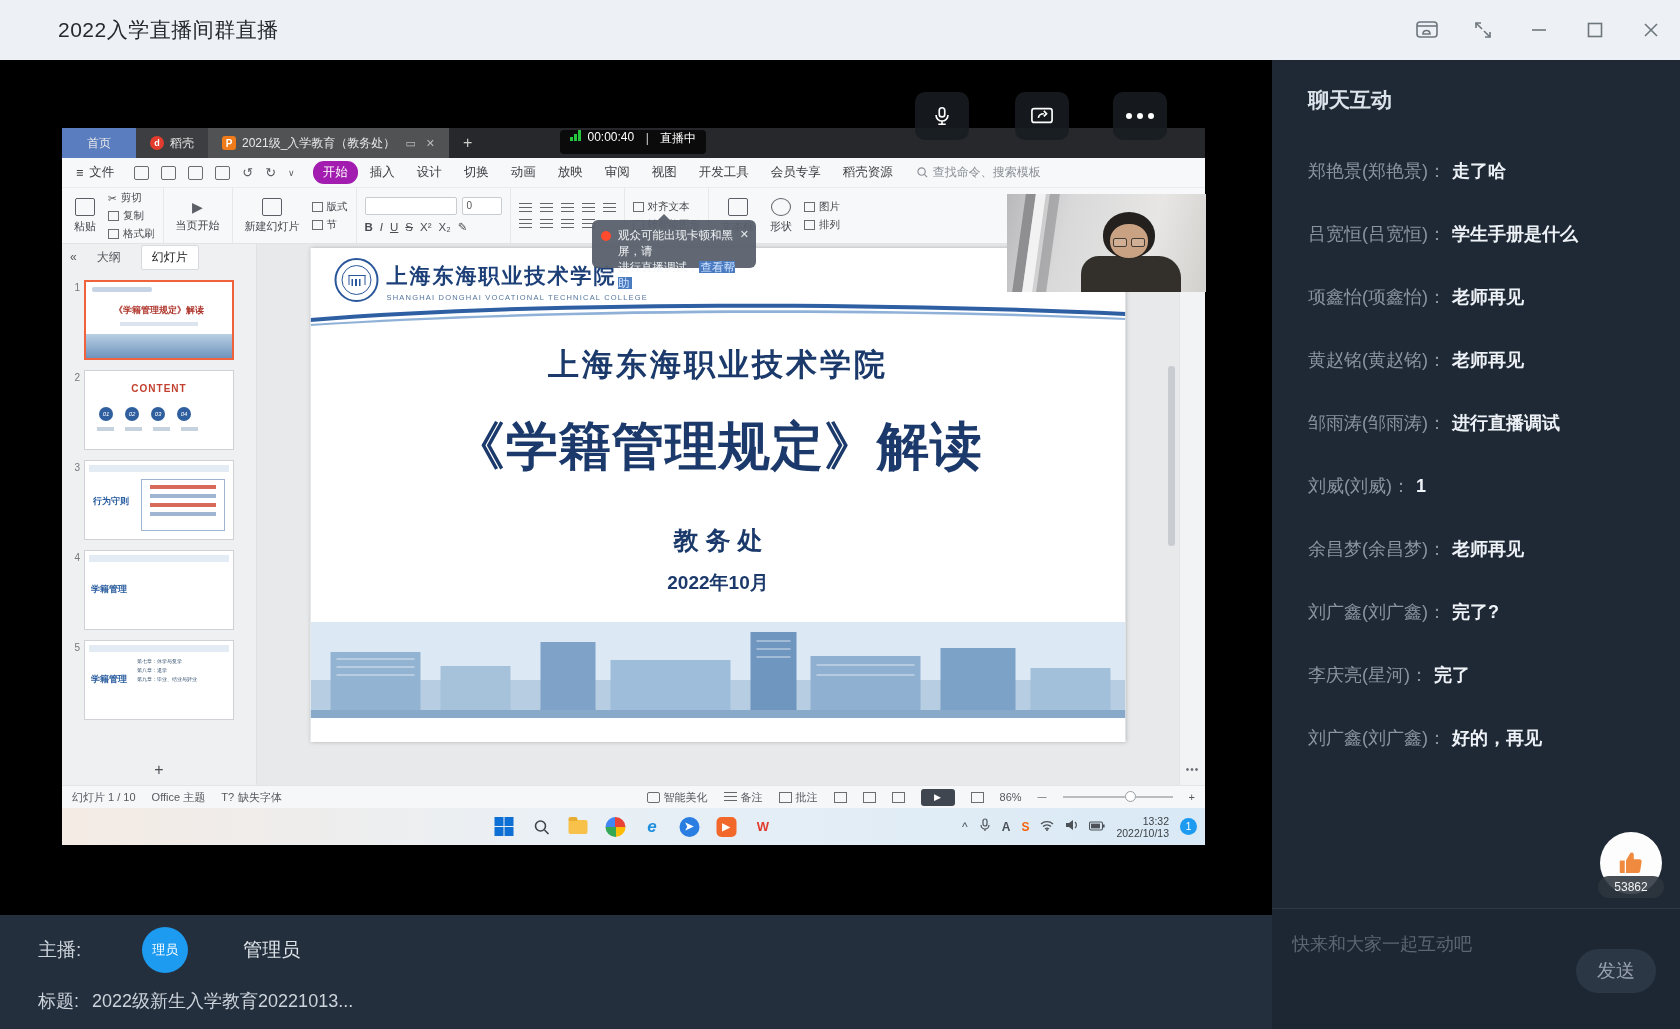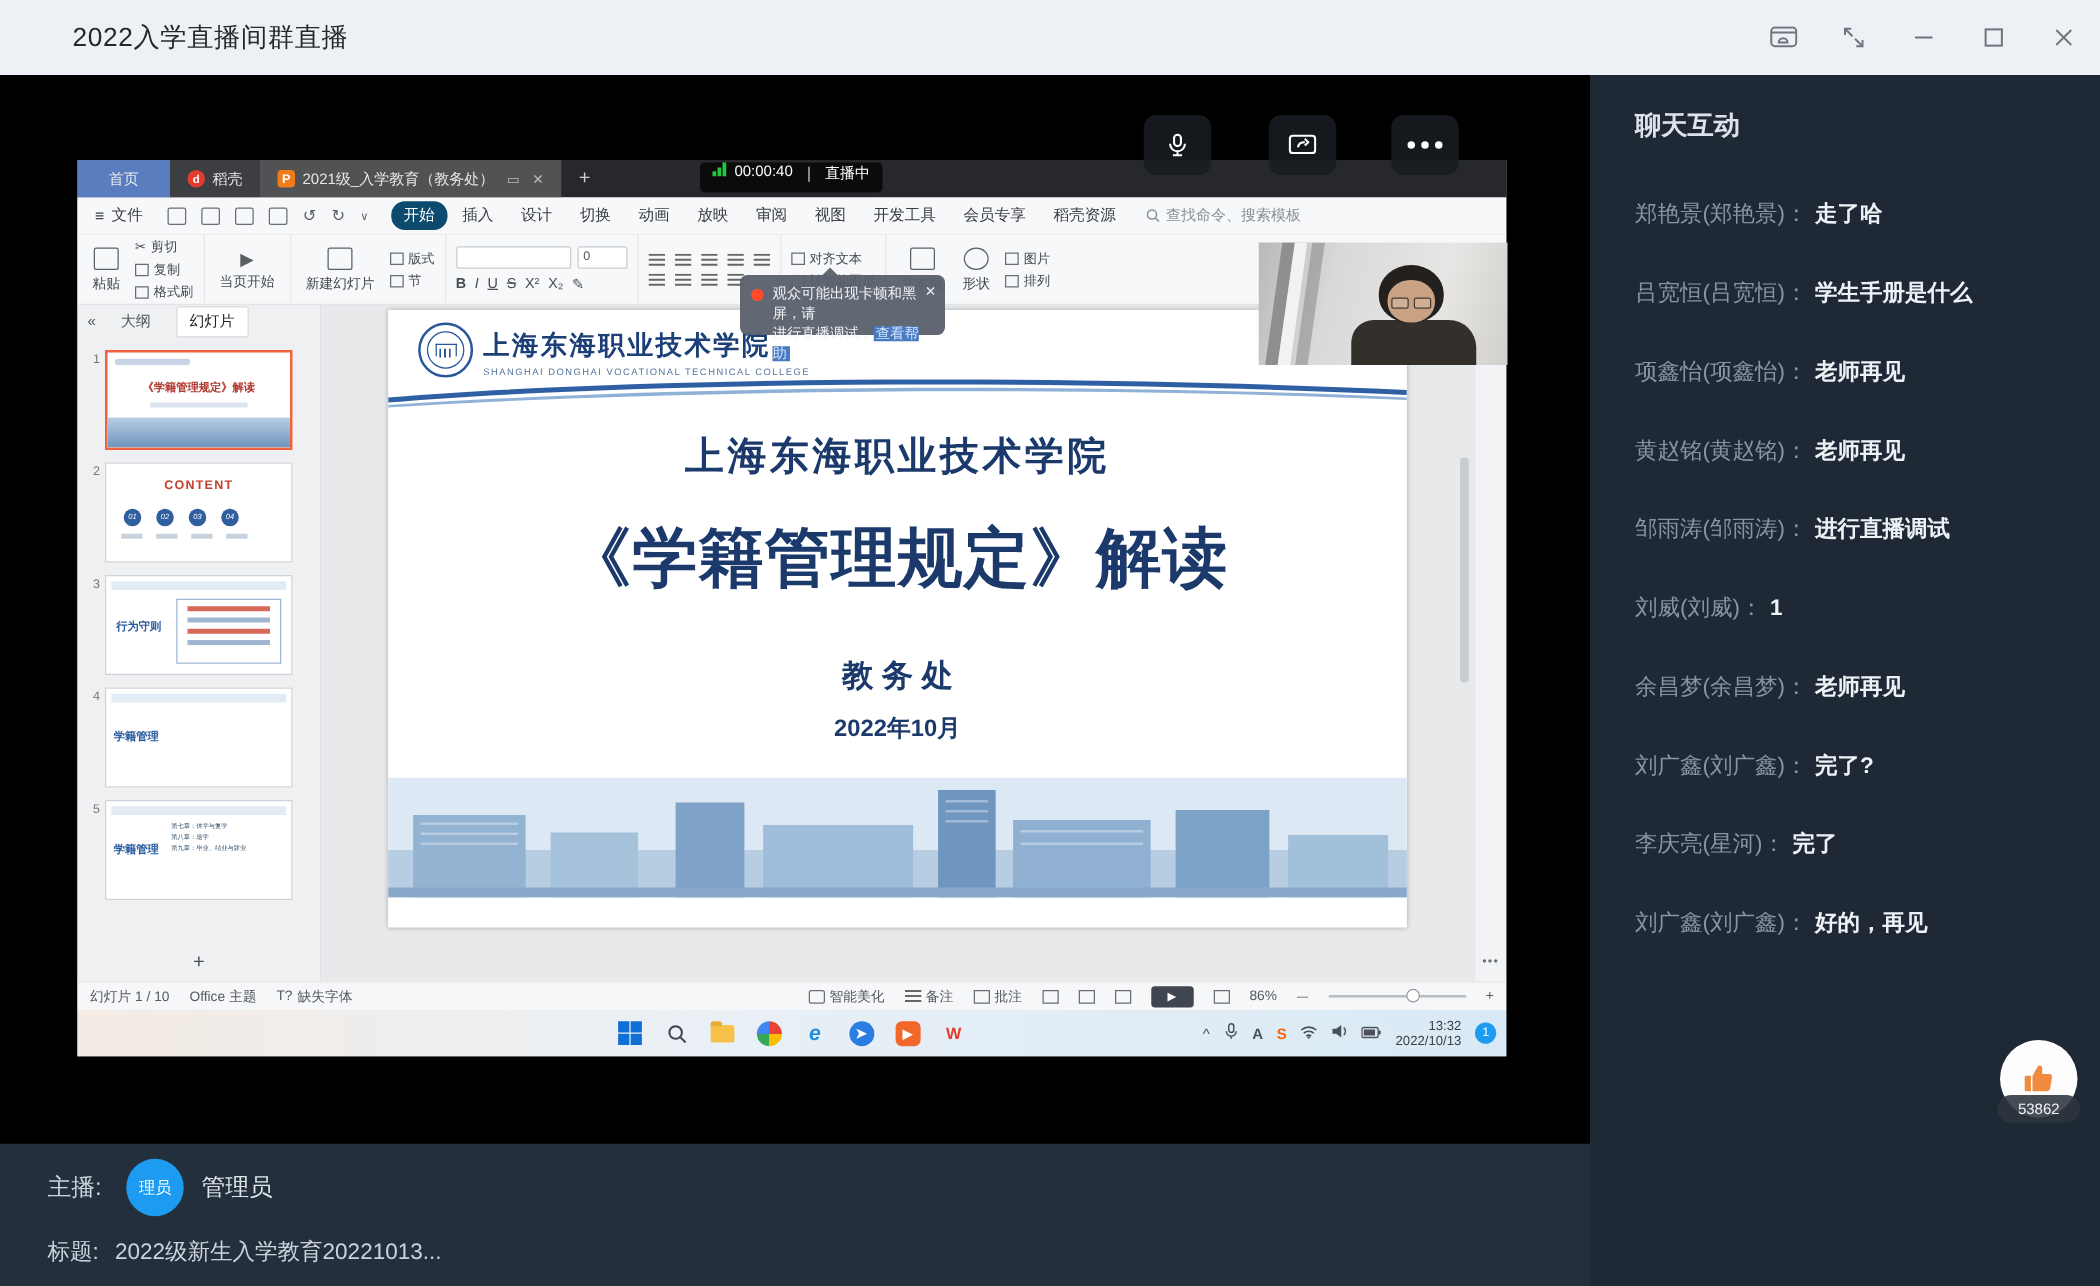--- a/index.html
+++ b/index.html
@@ -15,21 +15,21 @@
   .wbtn { width:22px; height:22px; display:flex; align-items:center; justify-content:center;
     color:#6e767d; font-size:18px; cursor:default; }
   .wbtn svg { stroke:#6e767d; fill:none; stroke-width:1.6; }
 
   
   .left-col { position:absolute; left:0; top:60px; width:1272px; height:969px; }
   .stage { position:absolute; left:0; top:0; width:1272px; height:855px; background:#000; }
   .bottom-bar { position:absolute; left:0; top:855px; width:1272px; height:114px; background:#242f3d; }
 
   
-  .host-row { position:absolute; left:38px; top:12px; height:46px; display:flex; align-items:center; }
+  .host-row { position:absolute; left:38px; top:12px; height:46px; display:flex; align-items:center;gap:41px; }
   .host-label { color:#cdd4dc; font-size:19px; }
   .host-avatar { width:46px; height:46px; border-radius:50%; background:#1d9bf0; color:#fff;
     font-size:13px; display:flex; align-items:center; justify-content:center; margin-left:20px; }
   .host-name { color:#dfe5ea; font-size:19px; margin-left:14px; }
   .title-row { position:absolute; left:38px; top:74px; color:#ccd3db; font-size:18px; }
   .title-row .tl { margin-right:8px; }
 
   
   .chat { position:absolute; left:1272px; top:60px; width:408px; height:969px; background:#1e2935; }
   .chat-header { position:absolute; left:36px; top:26px; color:#dde3ea; font-size:21px; font-weight:700; }
@@ -85,21 +85,21 @@
   .bars i { width:2.5px; background:#25c73c; }
   .bars i:nth-child(1){height:4px;} .bars i:nth-child(2){height:7px;} .bars i:nth-child(3){height:11px;}
 
   .ppt-menurow { position:absolute; left:0; top:30px; width:100%; height:30px; background:#f7f8fa;
     display:flex; align-items:center; font-size:12.5px; color:#3a3d41; border-bottom:1px solid #ececee; }
   .menu-file { display:flex; align-items:center; gap:6px; padding:0 10px 0 14px; }
   .qicons { display:flex; align-items:center; gap:12px; padding:0 10px; color:#5b5f64; font-size:13px; }
   .qico { width:15px; height:14px; border:1.2px solid #6a6e73; border-radius:2px; }
   .rtabs { display:flex; align-items:center; gap:2px; margin-left:8px; }
   .rtab { padding:3px 10px; border-radius:11px; }
-  .rtab.active { background:#0c4a6e; color:#fff; }
+  .rtab.active { background:#a21caf; color:#fff; }
   .ribbon-search { margin-left:14px; color:#8b9096; display:flex; gap:5px; align-items:center; font-size:12px; }
 
   .ppt-ribbon { position:absolute; left:0; top:60px; width:100%; height:56px; background:#f7f8fa;
     border-bottom:1px solid #e1e3e6; display:flex; align-items:stretch; color:#44484d; font-size:11px; }
   .rgroup { display:flex; align-items:center; padding:0 8px; gap:8px; border-right:1px solid #e6e8ea; }
   .bigbtn { display:flex; flex-direction:column; align-items:center; justify-content:center; gap:3px; padding:0 4px; }
   .bigbtn .bico { width:20px; height:18px; border:1.4px solid #5c6066; border-radius:2px; position:relative; }
   .smallcol { display:flex; flex-direction:column; justify-content:center; gap:4px; }
   .smallbtn { display:flex; align-items:center; gap:4px; font-size:10.5px; }
   .sico { width:11px; height:10px; border:1.1px solid #6a6e73; display:inline-block; }
@@ -725,14 +725,18 @@
     <div class="like-wrap">
       <div class="like-circle">
         <svg width="30" height="30" viewBox="0 0 24 24">
           <path d="M4 10h3v10H4c-.6 0-1-.4-1-1v-8c0-.6.4-1 1-1z" fill="#f08a3e"></path>
           <path d="M8 20V10l3.2-5.6c.3-.6.8-.9 1.4-.9.9 0 1.6.7 1.6 1.6V9h4.6c1.1 0 1.9 1 1.7 2.1l-1.2 7.2c-.2 1-1 1.7-2 1.7H8z" fill="#f08a3e"></path>
         </svg>
       </div>
       <div class="like-pill">53862</div>
     </div>
 
+    <div class="chat-input">
+      <input type="text" value="" placeholder="快来和大家一起互动吧" style="">
+      <div class="send-btn">发送</div>
+    </div>
   </div>
 </div>
 
 </body></html>

